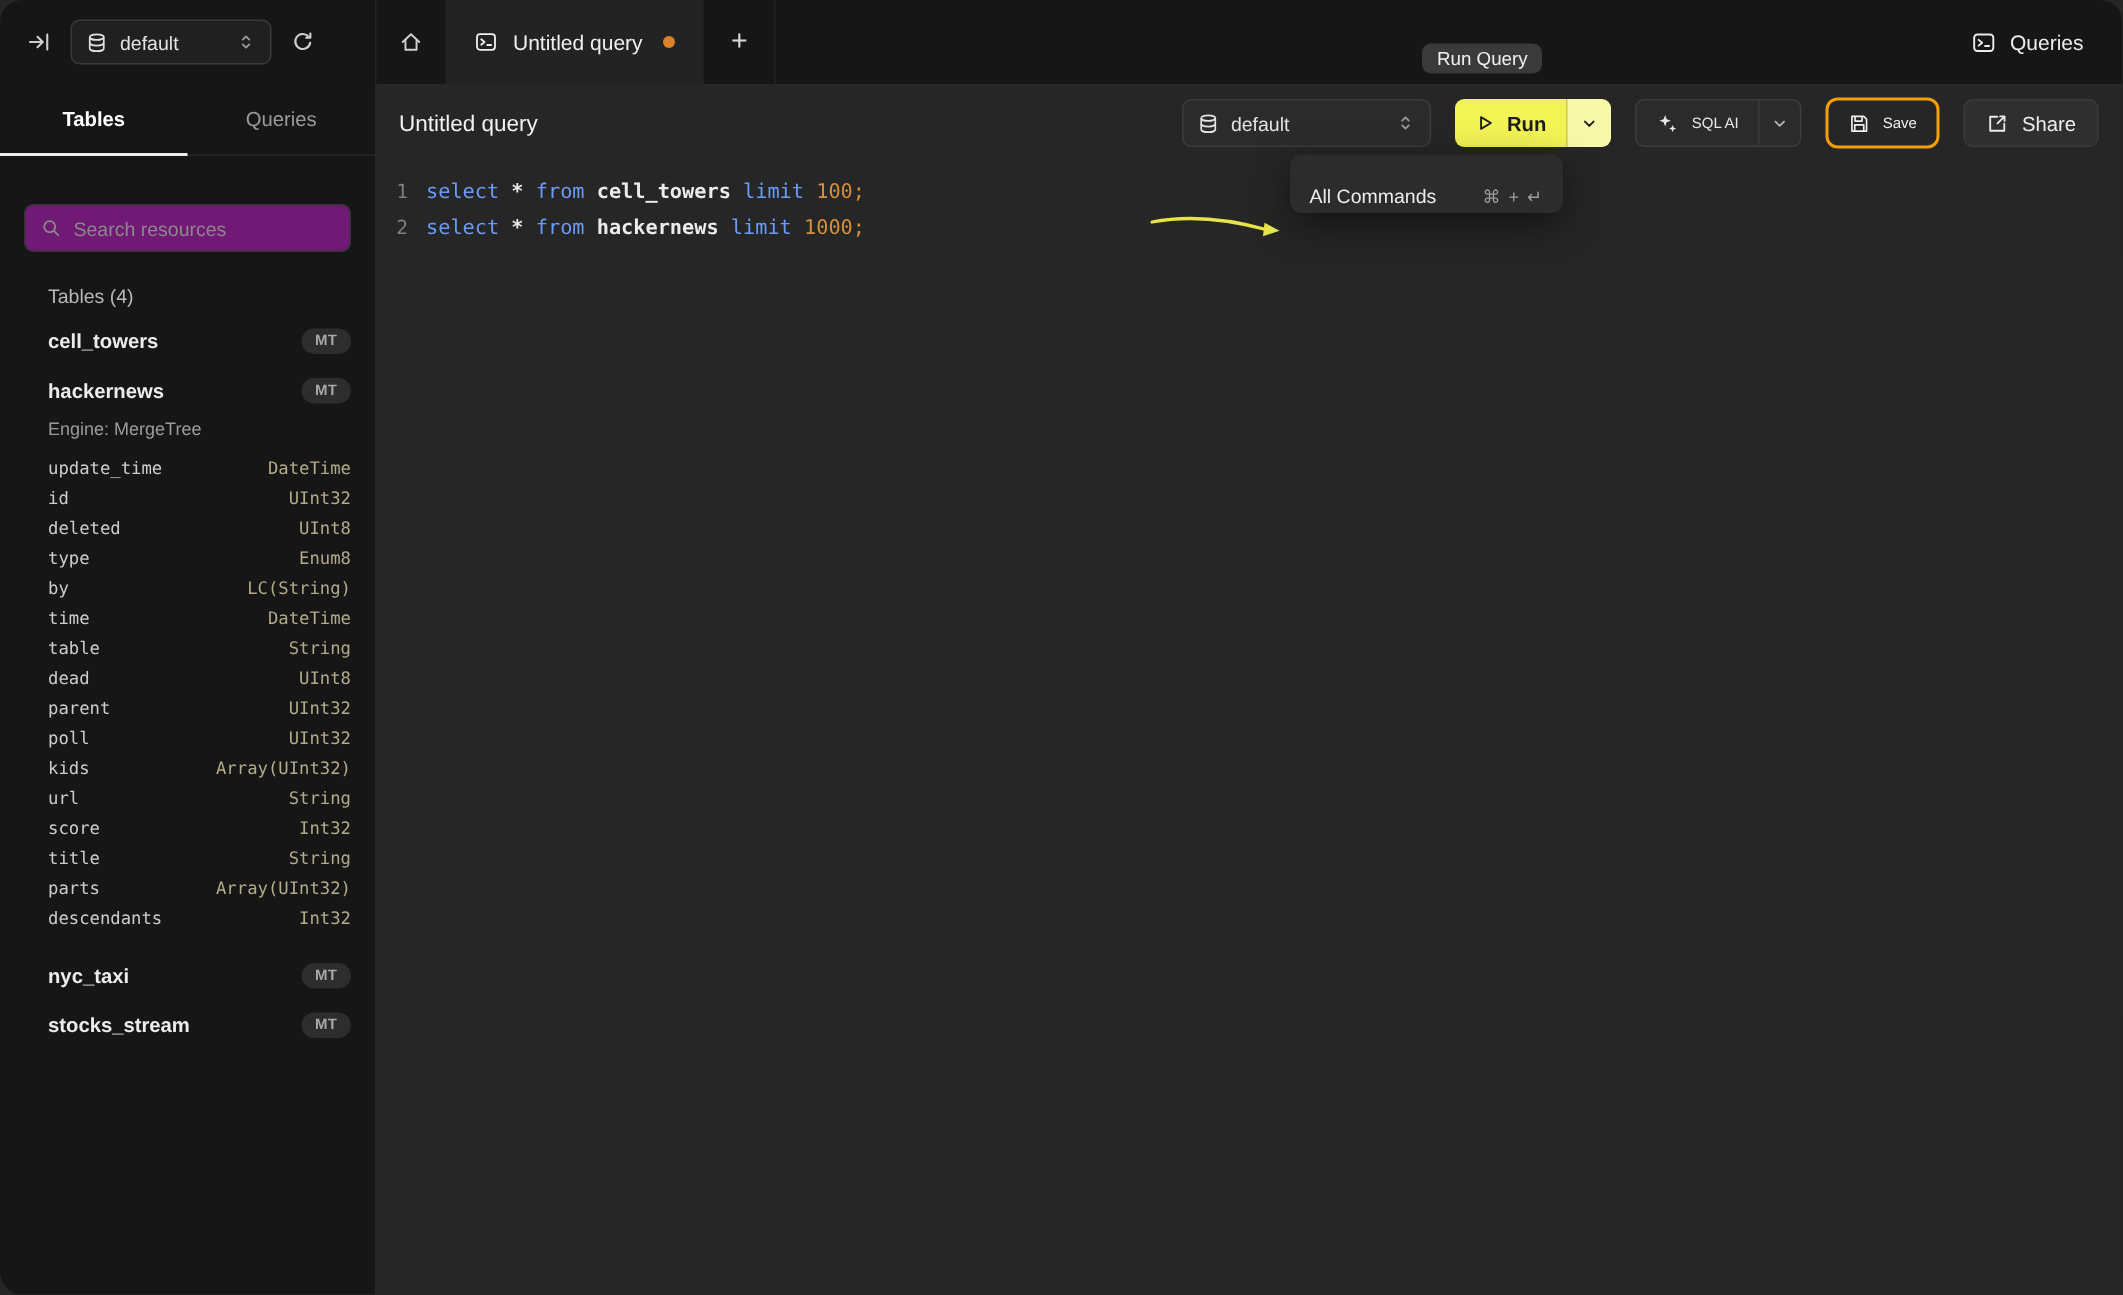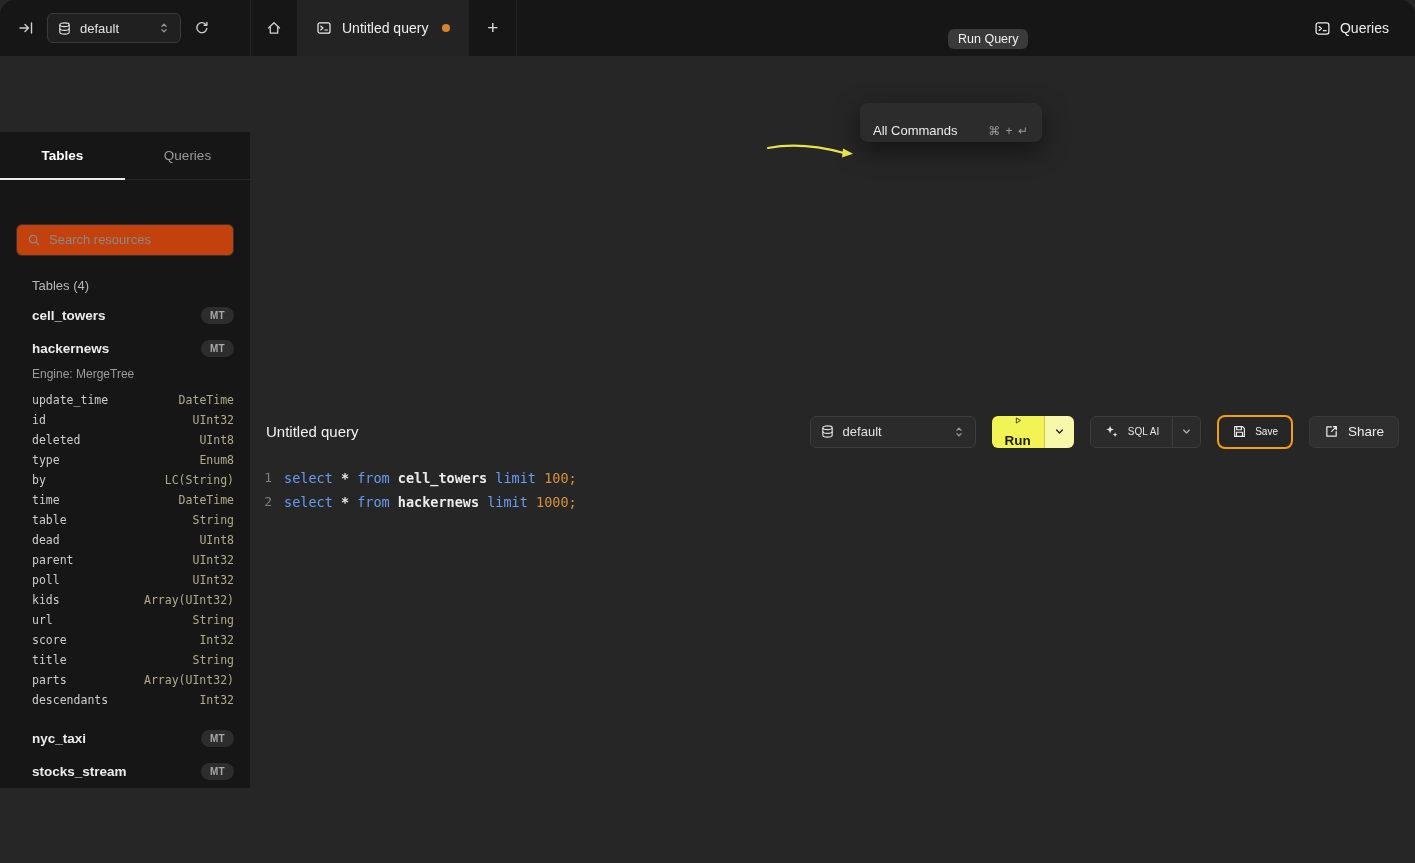--- a/index.html
+++ b/index.html
@@ -24,35 +24,35 @@
   .tab.home { width: 48px; border-left: 1px solid #222324; }
   .tab.query-tab { padding: 0 18px; background: #232324; color: #f0f0f0; font-size: 14px; }
   .tab.plus-tab { width: 48px; font-size: 19px; color: #d8d8d8; }
   .dirty-dot { width: 8px; height: 8px; border-radius: 50%; background: var(--dirty-dot, #d9822b); margin-left: 4px; }
   .topbar-spacer { flex: 1; }
   .topbar-right { display: flex; align-items: center; padding-right: 26px; }
   .queries-btn { background: transparent; border: none; color: #ececec; font-size: 14px;
                  display: flex; align-items: center; gap: 9px; cursor: pointer; }
 
   
-  .body { flex: 1; display: flex; min-height: 0; align-items: center; }
+  .body { flex: 1; display: flex; min-height: 0; }
 
   
   .sidebar { width: 250px; flex: 0 0 250px; background: #161616; display: flex; flex-direction: column; }
   .side-tabs { height: 48px; flex: 0 0 48px; display: flex; border-bottom: 1px solid #262626; }
   .side-tab { flex: 1; display: flex; align-items: center; justify-content: center;
               font-size: 13.5px; color: #9a9a9a; cursor: pointer; position: relative; }
   .side-tab.active { color: #ffffff; font-weight: 700; }
   .side-tab.active::after { content: ''; position: absolute; left: 0; right: 0; bottom: -1px; height: 2px; background: #ededed; }
   .sidebar-content { padding: 16px 16px 0; overflow: hidden; }
   .new-table-btn { width: 100%; height: 32px; background: var(--accent, #f2f355); color: #1c1c1c;
                    border: none; border-radius: 4px; font-size: 13.5px; font-weight: 500;
                    display: flex; align-items: center; justify-content: center; gap: 9px;
                    font-family: "Liberation Sans", sans-serif; cursor: pointer; }
-  .search-box { margin-top: 28px; height: 32px; background: #c2410c; border: 1px solid #343434;
+  .search-box { margin-top: 16px; height: 32px; background: #701a75; border: 1px solid #343434;
                 border-radius: 6px; display: flex; align-items: center; gap: 8px; padding: 0 10px; color: #8a8a8a; }
   .search-box input { flex: 1; background: transparent; border: none; outline: none; color: #dddddd;
                       font-size: 13px; font-family: "Liberation Sans", sans-serif; min-width: 0; }
   .search-box input::placeholder { color: #8a8a8a; }
   .section-label { margin-top: 22px; padding-left: 16px; font-size: 13px; color: #b8b8b8; }
   .tables-list { margin-top: 6px; }
   .table-row { height: 33px; display: flex; align-items: center; justify-content: space-between;
                padding-left: 16px; font-size: 13.5px; font-weight: 600; color: #ececec; cursor: pointer; }
   .badge { background: #2d2d2d; color: #a8a8a8; font-size: 10px; font-weight: 700;
            padding: 3px 9px; border-radius: 10px; letter-spacing: .3px; }
@@ -64,21 +64,21 @@
   .cols-wrap { margin-bottom: 12px; }
 
   
   .main { flex: 1; background: #262626; position: relative; min-width: 0; }
   .main-header { height: 52px; display: flex; align-items: center; gap: 16px; padding: 0 16px; }
   .main-title { font-size: 15px; color: #f2f2f2; margin-right: auto; }
   .db-select.wide { width: 166px; height: 32px; background: #2b2b2b; border-color: #3d3d3d; }
   .run-split { display: flex; height: 32px; border-radius: 6px; overflow: hidden; flex: 0 0 auto; }
   .run-main { background: var(--accent, #f2f355); color: #1d1d1d; border: none; cursor: pointer;
               display: flex; align-items: center; gap: 8px; padding: 0 13px; font-size: 13.5px; font-weight: 600;
-              font-family: "Liberation Sans", sans-serif; flex-direction: column; }
+              font-family: "Liberation Sans", sans-serif; }
   .run-caret { width: 30px; background: #f7f8a9; border: none; border-left: 1px solid #c9ca4e;
                display: flex; align-items: center; justify-content: center; color: #1d1d1d; cursor: pointer; }
   .sqlai { display: flex; height: 32px; background: #2b2b2b; border: 1px solid #3d3d3d; border-radius: 6px;
            overflow: hidden; color: #e6e6e6; }
   .sqlai-main { display: flex; align-items: center; gap: 9px; padding: 0 13px; font-size: 10px;
                 background: transparent; border: none; color: #e6e6e6; cursor: pointer;
                 font-family: Liberation Sans, sans-serif; }
   .sqlai-caret { width: 28px; border: none; border-left: 1px solid #3d3d3d; background: transparent;
                  display: flex; align-items: center; justify-content: center; color: #b5b5b5; cursor: pointer; }
   .save-btn { height: 34px; display: flex; align-items: center; gap: 8px; padding: 0 13px;

